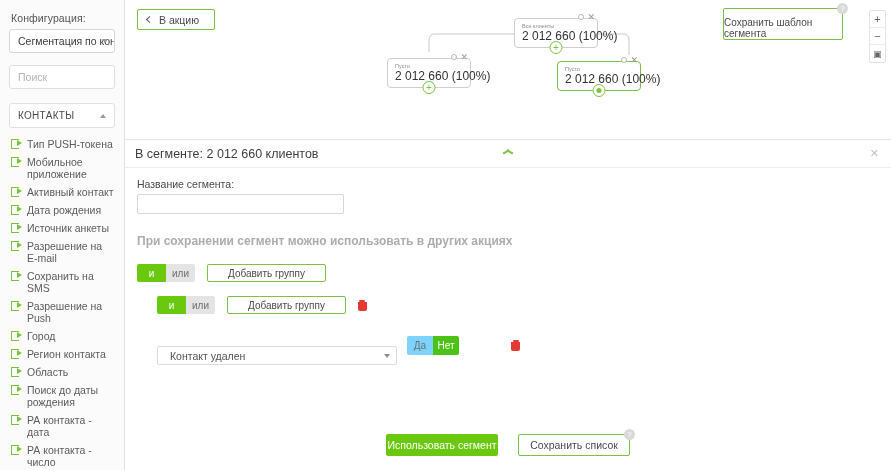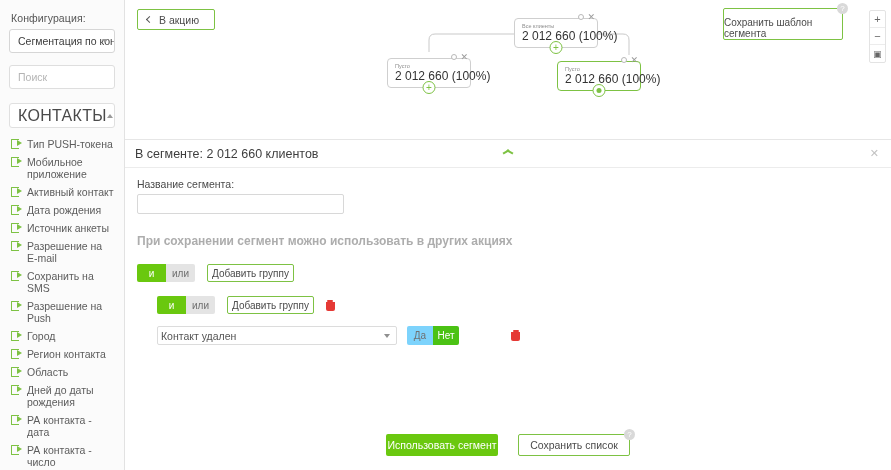--- a/index.html
+++ b/index.html
@@ -44,21 +44,21 @@
     border-radius: 3px; background: #fff; width: 100%;
     padding: 0 8px; font-size: 10.5px; color: #3c3c3c;
     font-family: "Liberation Sans", sans-serif;
   }
   .search-box::placeholder { color: #b4b4b4; }
 
   .group-header {
     margin-top: 14px; height: 25px;
     border: 1px solid #e0e0e0; border-radius: 3px; background: #fff;
     display: flex; align-items: center; justify-content: space-between;
-    padding: 0 8px; font-size: 16px; color: #4a4a4a; letter-spacing: .3px;
+    padding: 0 8px; font-size: 10px; color: #4a4a4a; letter-spacing: .3px;
   }
   .group-header .chev {
     width: 0; height: 0; border-left: 3.5px solid transparent;
     border-right: 3.5px solid transparent; border-bottom: 4px solid #9a9a9a;
   }
 
   .field-list { margin-top: 7px; }
   .field-item {
     display: flex; align-items: flex-start; gap: 5px;
     padding: 3px 0 3px 2px; cursor: pointer; line-height: 12px;
@@ -199,21 +199,21 @@
   }
   .andor div {
     width: 29px; height: 18px; display: flex; align-items: center;
     justify-content: center; font-size: 10px; cursor: pointer;
   }
   .andor .on { background: #6ac80f; color: #fff; }
   .andor .off { background: #e4e4e4; color: #6f6f6f; }
 
   .btn-add-group {
     display: inline-flex; align-items: center; justify-content: center;
-    height: 18px; padding: 0 4px; margin-left: 12px;
+    height: 18px; padding: 0 20px; margin-left: 12px;
     border: 1px solid #7dc243; border-radius: 2px; background: #fff;
     font-size: 10px; color: #4b4b4b; cursor: pointer; vertical-align: middle;
   }
   .row-tools { margin-top: 16px; display: flex; align-items: center; }
 
   .group-box { margin-top: 14px; padding-left: 20px; }
   .trash {
     margin-left: 12px; width: 9px; height: 11px; position: relative; cursor: pointer;
   }
   .trash::before {
@@ -224,22 +224,22 @@
     content: ""; position: absolute; left: 1.5px; top: 0; width: 6px; height: 2px;
     background: #e53935; border-radius: 1px;
   }
 
   .cond-row {
     margin-top: 12px; display: flex; align-items: center; padding-left: 20px;
   }
   .cond-select {
     position: relative; width: 240px; height: 19px;
     border: 1px solid #dcdcdc; border-radius: 2px; background: #fff;
-    display: flex; align-items: center; padding: 0 18px 0 3px;
-    font-size: 10.5px; color: #555; cursor: pointer;
+    display: flex; align-items: center; padding: 0 18px 0 12px;
+    font-size: 10.5px; color: #555; cursor: pointer; margin-top: 20px;
   }
   .cond-select .caret {
     position: absolute; right: 6px; top: 50%; transform: translateY(-50%);
     width: 0; height: 0; border-left: 3.5px solid transparent;
     border-right: 3.5px solid transparent; border-top: 4px solid #8f8f8f;
   }
   .yesno { display: inline-flex; margin-left: 10px; border-radius: 2px; overflow: hidden; }
   .yesno div {
     width: 26px; height: 19px; display: flex; align-items: center;
     justify-content: center; font-size: 10px; cursor: pointer;
@@ -327,21 +327,21 @@
         <div class="field-item">
           <span class="tag-icon"></span>
           <span class="lbl">Регион контакта</span>
         </div>
         <div class="field-item">
           <span class="tag-icon"></span>
           <span class="lbl">Область</span>
         </div>
         <div class="field-item">
           <span class="tag-icon"></span>
-          <span class="lbl">Дней до даты рождения</span>
+          <span class="lbl">Поиск до даты рождения</span>
         </div>
         <div class="field-item">
           <span class="tag-icon"></span>
           <span class="lbl">РА контакта - дата</span>
         </div>
         <div class="field-item">
           <span class="tag-icon"></span>
           <span class="lbl">РА контакта - число</span>
         </div>
       </div>

